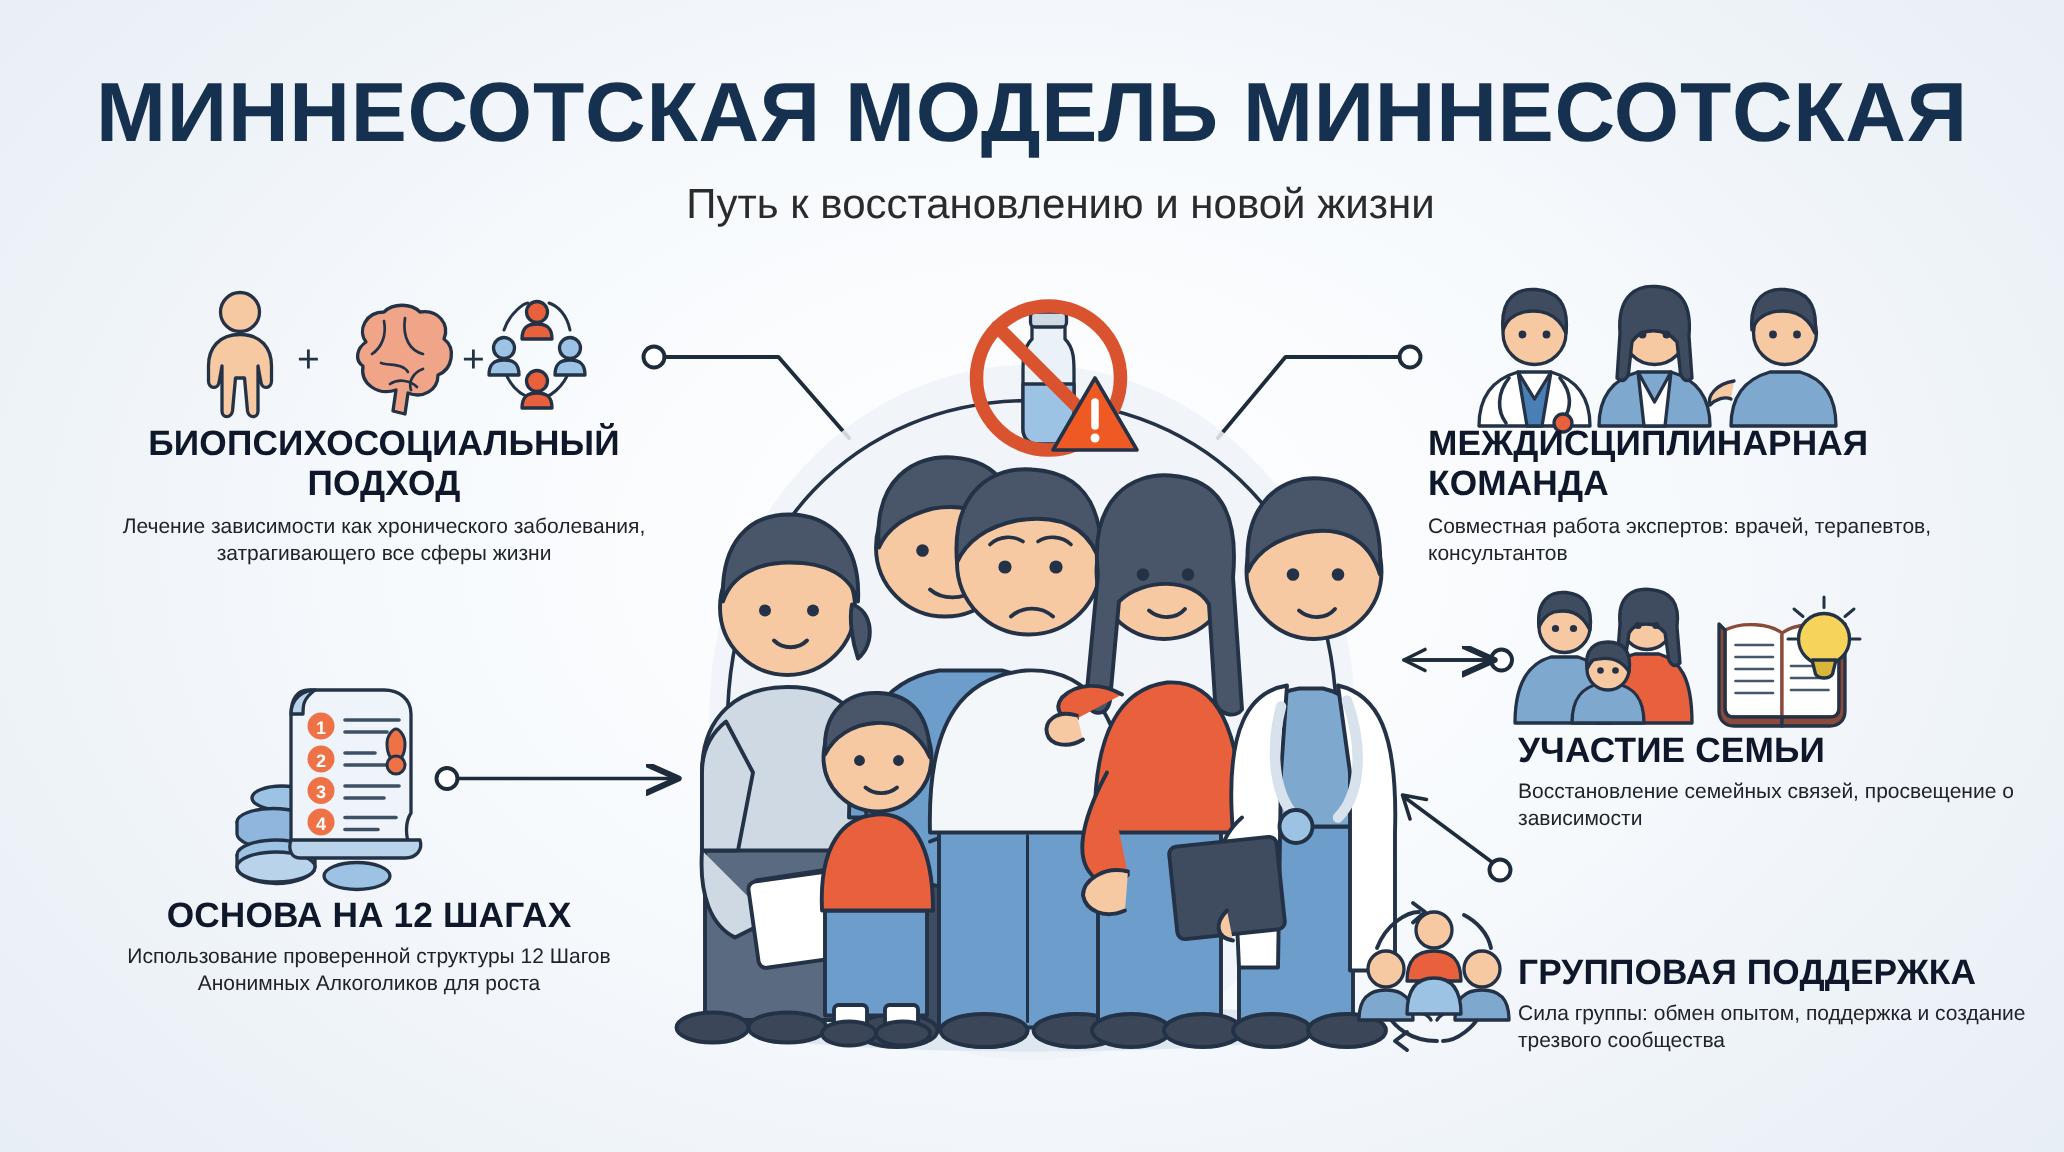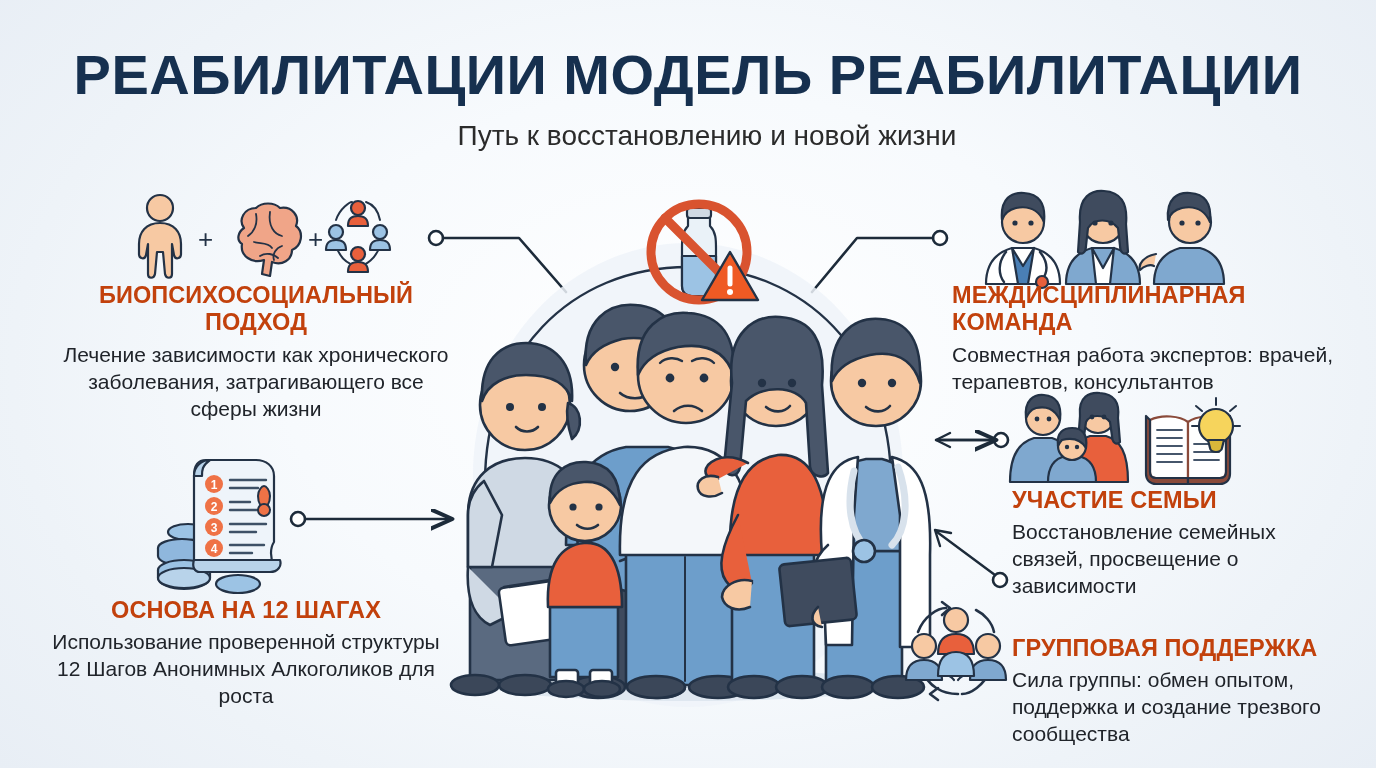--- a/index.html
+++ b/index.html
@@ -37,27 +37,27 @@
     color: #2b2b2b;
     line-height: 1.1;
     padding-left: 38px;
   }
 
   
   .block { position: absolute; }
   .block .bt {
     font-size: 23.5px;
     font-weight: 700;
-    color: #c2410c;
+    color: #0f172a;
     line-height: 1.17;
     letter-spacing: 0.1px;
   }
   .block .bd {
     margin-top: 5px;
-    font-size: 21px;
+    font-size: 14px;
     font-weight: 400;
     color: #20242a;
     line-height: 1.28;
   }
   .center-align { text-align: center; }
   .left-align   { text-align: left; }
 
   #block-bio     { left: 60px;  top: 282px; width: 392px; }
   #block-steps   { left: 46px;  top: 597px; width: 400px; }
   #block-team    { left: 952px; top: 282px; width: 392px; }
@@ -80,21 +80,21 @@
   #connectors { position: absolute; left: 0; top: 0; pointer-events: none; }
 
   svg { display: block; overflow: visible; }
 </style>
 </head>
 <body>
 
 <div id="stage">
 
   <div class="header">
-    <div class="title">РЕАБИЛИТАЦИИ МОДЕЛЬ РЕАБИЛИТАЦИИ</div>
+    <div class="title">МИННЕСОТСКАЯ МОДЕЛЬ МИННЕСОТСКАЯ</div>
     <div class="subtitle">Путь к восстановлению и новой жизни</div>
   </div>
 
   <svg id="connectors" width="1376" height="768">
     <defs>
       <marker id="arrowR" markerWidth="10" markerHeight="10" refX="8" refY="4" orient="auto">
         <path d="M0,0 L9,4 L0,8" fill="none" stroke="#1d2b3a" stroke-width="1.7" stroke-linecap="round" stroke-linejoin="round"></path>
       </marker>
     </defs>
 

